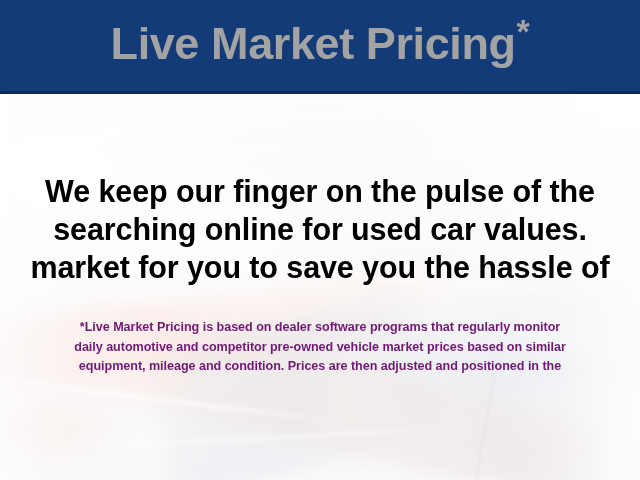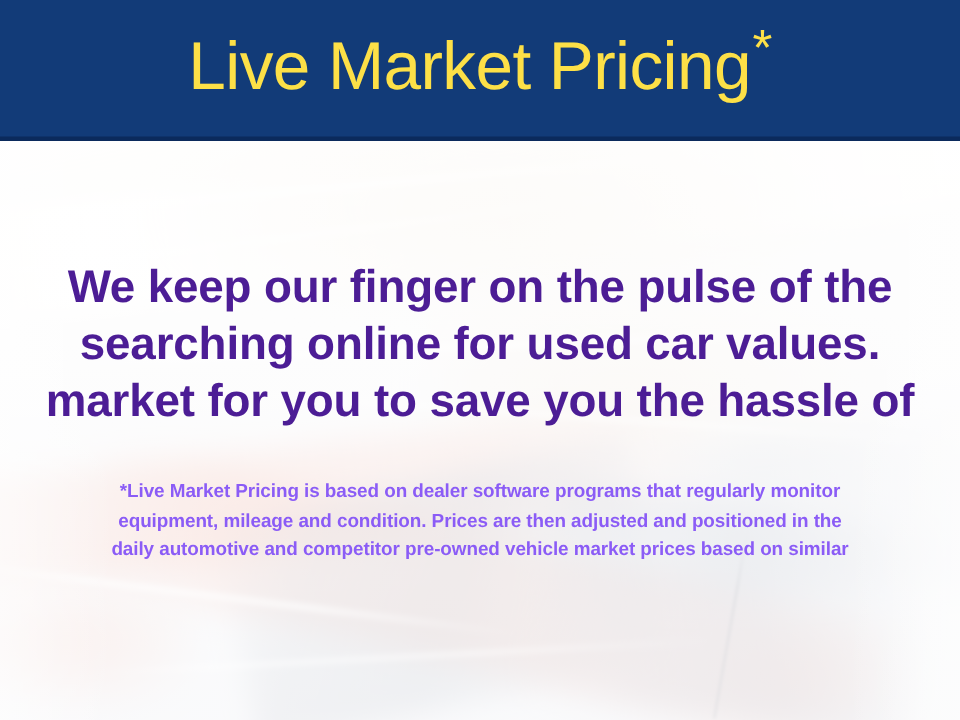--- a/index.html
+++ b/index.html
@@ -239,60 +239,60 @@
     height: 94px;
     background: #123b78;
     box-sizing: border-box;
     display: flex;
     align-items: center;
     justify-content: center;
     border-bottom: 3px solid #0b2a5c;
     z-index: 5;
   }
   .banner-title {
-    color: #fde047;
+    color: #a3a3a3;
     font-size: 45px;
-    font-weight: normal;
+    font-weight: bold;
     letter-spacing: -0.4px;
     line-height: 1;
     white-space: nowrap;
     margin: 0;
     padding-bottom: 4px;
   }
   .banner-title .star {
     font-size: 34px;
     vertical-align: super;
     line-height: 0;
     margin-left: 1px;
   }
 
   
   .headline {
     position: absolute;
     top: 172px;
     left: 0;
     width: 640px;
     text-align: center;
-    color: #4c1d95;
+    color: #000000;
     font-size: 30.5px;
     font-weight: bold;
     line-height: 38px;
     letter-spacing: -0.1px;
     z-index: 4;
   }
   .headline .hl-line { display: block; white-space: nowrap; }
 
   
   .disclaimer {
     position: absolute;
     top: 318px;
     left: 30px;
     width: 580px;
     text-align: center;
-    color: #8b5cf6;
+    color: #701a75;
     font-size: 12.6px;
     font-weight: bold;
     line-height: 19.5px;
     letter-spacing: -0.05px;
     z-index: 4;
   }
   .disclaimer .dl-line { display: block; white-space: nowrap; }
 </style>
 </head>
 <body>
@@ -329,17 +329,17 @@
   </div>
 
   <div class="headline">
     <span class="hl-line">We keep our finger on the pulse of the</span>
     <span class="hl-line">searching online for used car values.</span>
     <span class="hl-line">market for you to save you the hassle of</span>
   </div>
 
   <div class="disclaimer">
     <span class="dl-line">*Live Market Pricing is based on dealer software programs that regularly monitor</span>
+    <span class="dl-line">daily automotive and competitor pre-owned vehicle market prices based on similar</span>
     <span class="dl-line">equipment, mileage and condition. Prices are then adjusted and positioned in the</span>
-    <span class="dl-line">daily automotive and competitor pre-owned vehicle market prices based on similar</span>
   </div>
 
 </div>
 
 </body></html>

